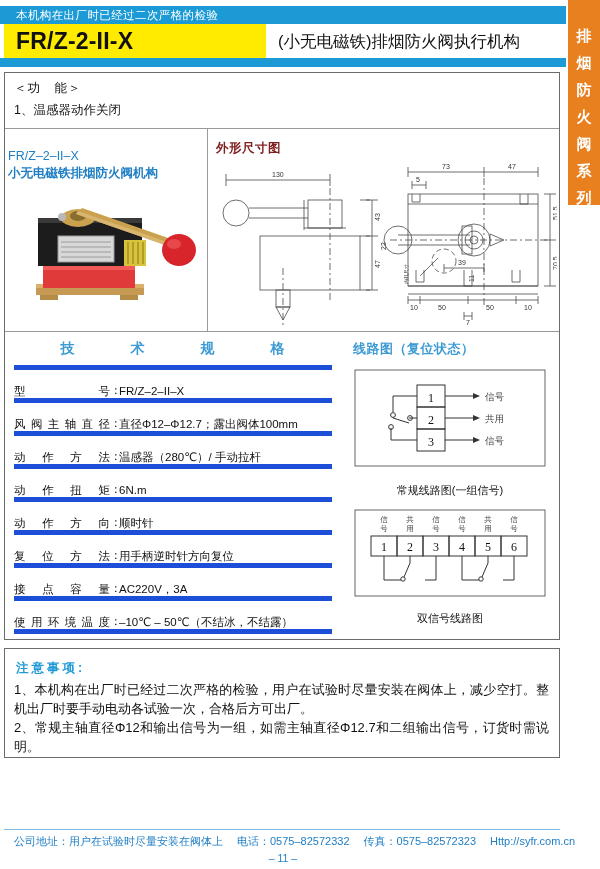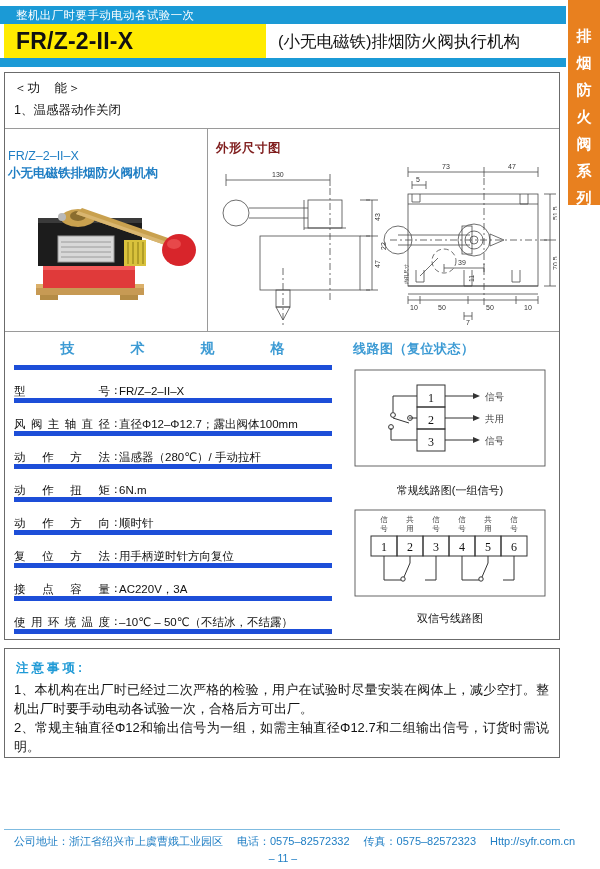--- a/index.html
+++ b/index.html
@@ -88,21 +88,21 @@
   .foot span{margin-right:14px;}
   .pageno{position:absolute;left:0;top:852px;width:566px;text-align:center;
     font-size:10.5px;color:#1f7ec4;}
 </style>
 </head>
 <body>
 
 <div class="page">
 
   <div class="hdr-blue-top"></div>
-  <div class="hdr-company">整机出厂时要手动电动各试验一次</div>
+  <div class="hdr-company">本机构在出厂时已经过二次严格的检验</div>
   <div class="hdr-mid"></div>
   <div class="hdr-yellow"></div>
   <div class="hdr-model">FR/Z-2-II-X</div>
   <div class="hdr-desc">(小无电磁铁)排烟防火阀执行机构</div>
   <div class="hdr-blue-bot"></div>
 
   <div class="sidetab"></div>
   <div class="sidetab-inner">
     <span>排</span>
     <span>烟</span>
@@ -419,17 +419,17 @@
 
   <div class="notes"></div>
   <div class="notes-title">注意事项:</div>
   <div class="notes-body">
     <div>1、本机构在出厂时已经过二次严格的检验，用户在试验时尽量安装在阀体上，减少空打。整机出厂时要手动电动各试验一次，合格后方可出厂。</div>
     <div>2、常规主轴直径Φ12和输出信号为一组，如需主轴直径Φ12.7和二组输出信号，订货时需说明。</div>
   </div>
 
   <div class="foot-rule"></div>
   <div class="foot">
-    <span>公司地址：浙江省绍兴市上虞曹娥工业园区</span><span>电话：0575–82572332</span><span>传真：0575–82572323</span><span>Http://syfr.com.cn</span>
+    <span>公司地址：用户在试验时尽量安装在阀体上</span><span>电话：0575–82572332</span><span>传真：0575–82572323</span><span>Http://syfr.com.cn</span>
   </div>
   <div class="pageno">– 11 –</div>
 
 </div>
 
 </body></html>

